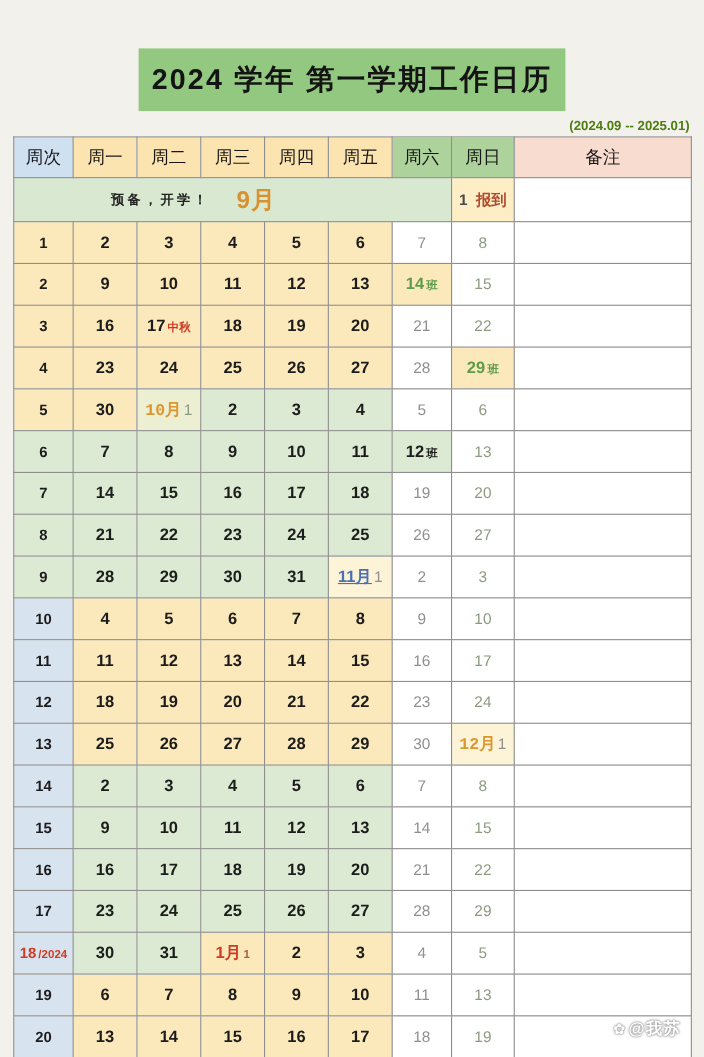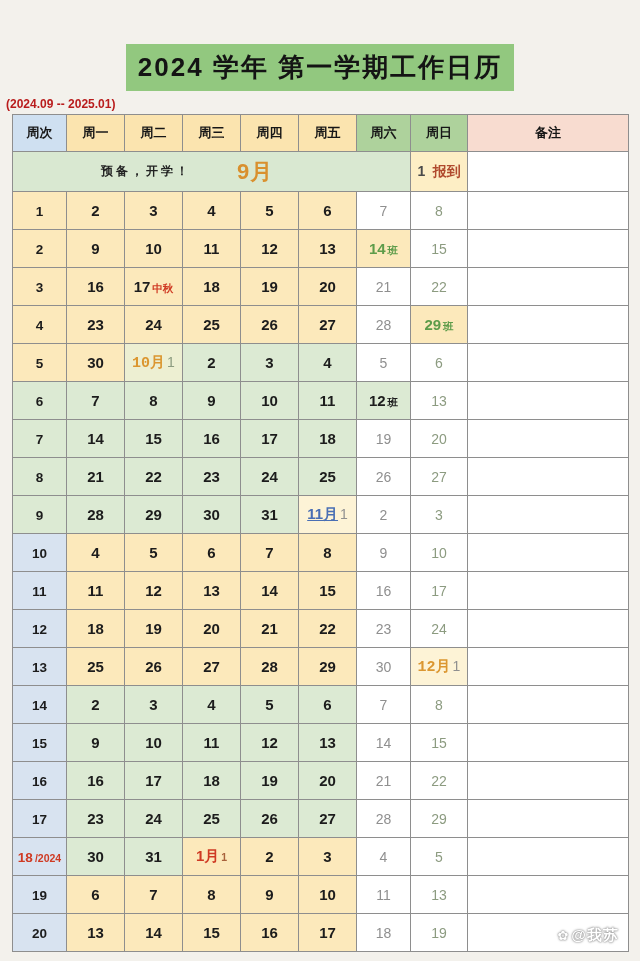--- a/index.html
+++ b/index.html
@@ -8,47 +8,47 @@
     width:640px;height:961px;
     background:var(--page-bg,#f3f1ec);
     font-family:"Liberation Sans","DejaVu Sans",sans-serif;
     overflow:hidden;
   }
   .title-row{padding-top:44px;text-align:center;}
   .title-hl{
     display:inline-block;
     background:var(--title-highlight,#92c87f);
     color:#141414;font-weight:bold;font-size:26px;
-    letter-spacing:2px;padding:8px 12px;line-height:1.2;
+    letter-spacing:2px;padding:13px 12px;line-height:1.2;
   }
   .subtitle{
-    width:614px;margin:6px 6px 3px;
-    font-size:12px;font-weight:bold;color:#b91c1c;
+    width:614px;margin:6px 13px 3px;
+    text-align:right;font-size:12px;font-weight:bold;color:#4d7c0f;
   }
   table.cal{
     border-collapse:collapse;table-layout:fixed;
     width:616px;margin:0 12px;
     border:1px solid #777;
   }
   .cal td,.cal th{
     border:1px solid var(--border,#8e8e8e);
     text-align:center;vertical-align:middle;padding:0;overflow:hidden;
     white-space:nowrap;
   }
   .cal thead tr{height:37px;}
-  .cal th{font-size:13px;font-weight:bold;color:#161616;}
+  .cal th{font-size:16px;font-weight:normal;color:#161616;}
   .th-wkno{background:var(--header-weekno-bg,#cfe0f1);}
   .th-wd{background:var(--header-weekday-bg,#fbe4af);}
   .th-we{background:var(--header-weekend-bg,#aed29c);color:var(--header-weekend-text,#2f6d20);}
   .th-remark{background:var(--header-remark-bg,#f8dcd0);}
   tr.sep-row{height:40px;}
   .sep-merged{
     background:var(--sep-row-green,#d9e8d1);
   }
-  .sep-inner{display:flex;align-items:center;justify-content:flex-start;padding-left:88px;gap:46px;}
+  .sep-inner{display:flex;align-items:center;justify-content:flex-start;padding-left:88px;gap:24px;}
   .sep-note{font-size:12px;font-weight:bold;color:#222;letter-spacing:3px;}
   .sep-month{font-size:22px;font-weight:bold;color:var(--month-orange,#d9902e);letter-spacing:1px;text-align:center;}
   .sep-sun{background:var(--sep-sun-bg,#fdeec5);}
   .sep-sun .d1{font-size:14px;font-weight:bold;color:#4a4a4a;}
   .sep-sun .lbl{font-size:14px;font-weight:bold;color:var(--baodao-red,#b04a2e);margin-left:3px;}
   tbody tr{height:38px;}
   td.wk .d-main{font-size:13.5px;}
   .d-main{font-size:15px;font-weight:bold;color:var(--text-black,#1c1c1c);}
   .d-suffix{font-size:10.5px;font-weight:bold;margin-left:2px;color:var(--text-black,#1c1c1c);}
   .bg-y{background:var(--cell-yellow,#fce9bb);}

